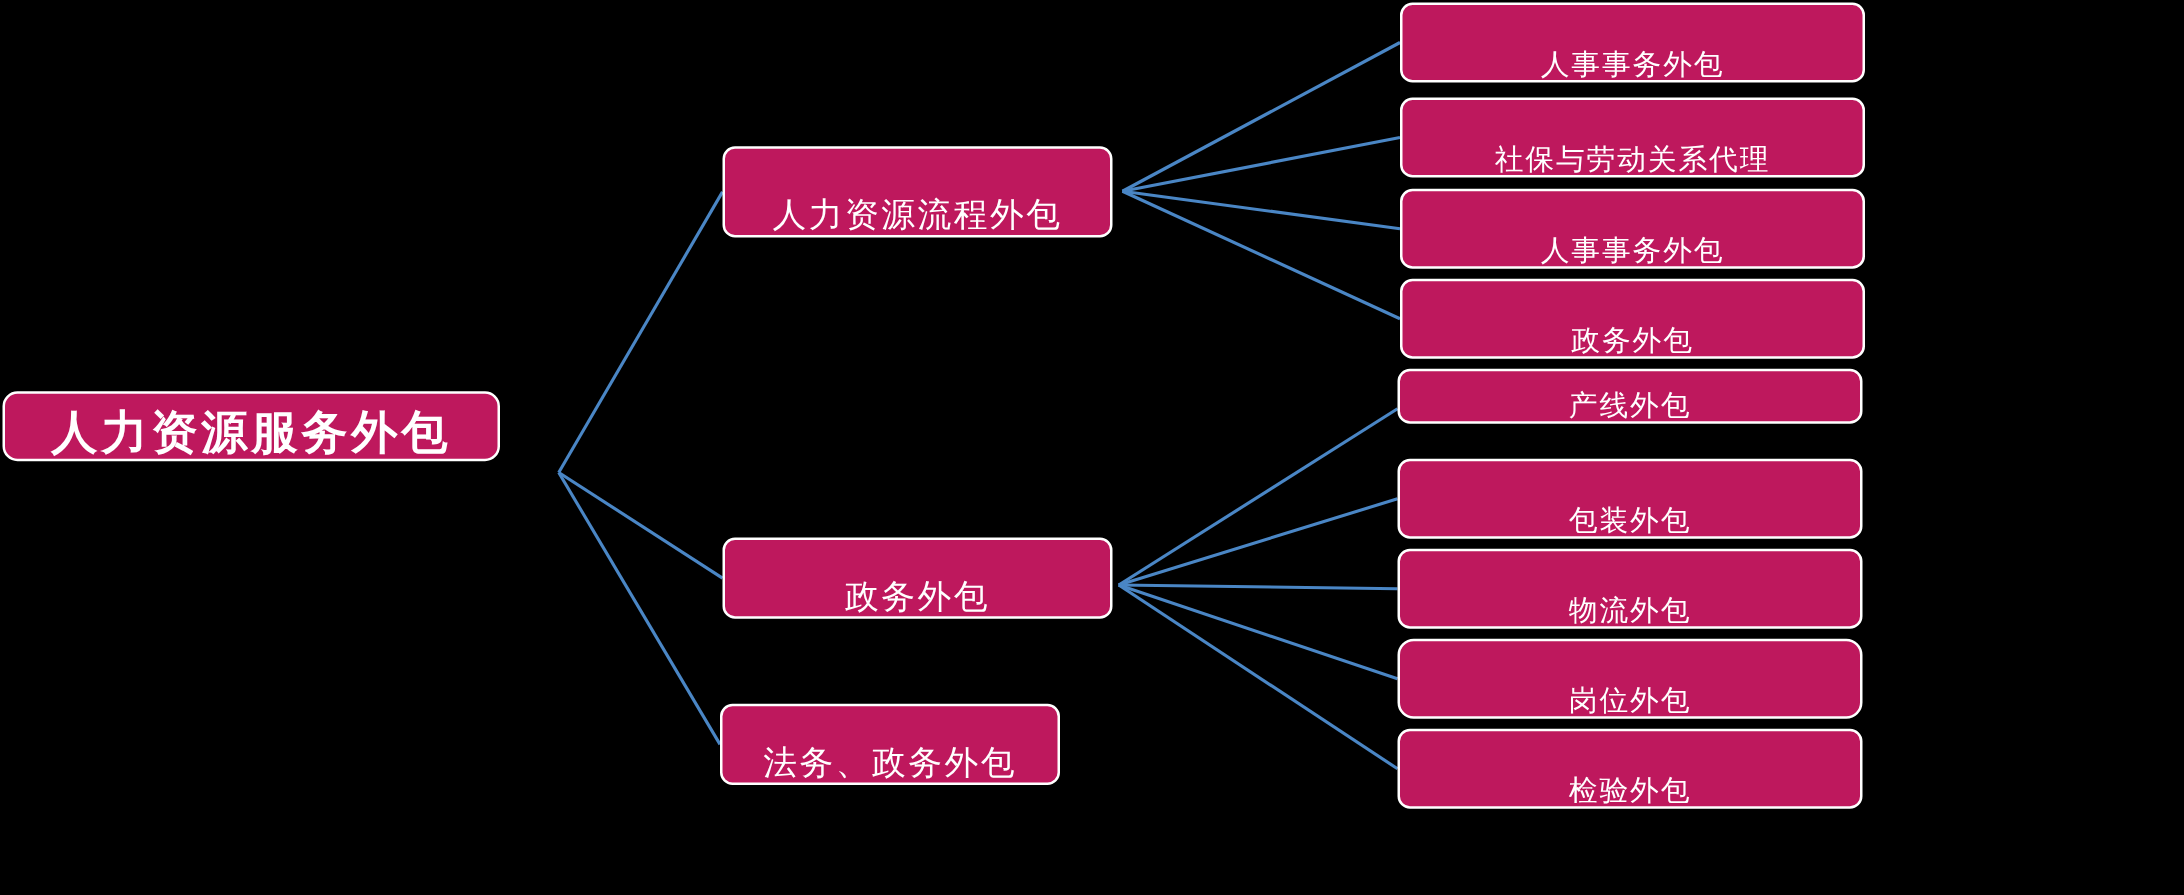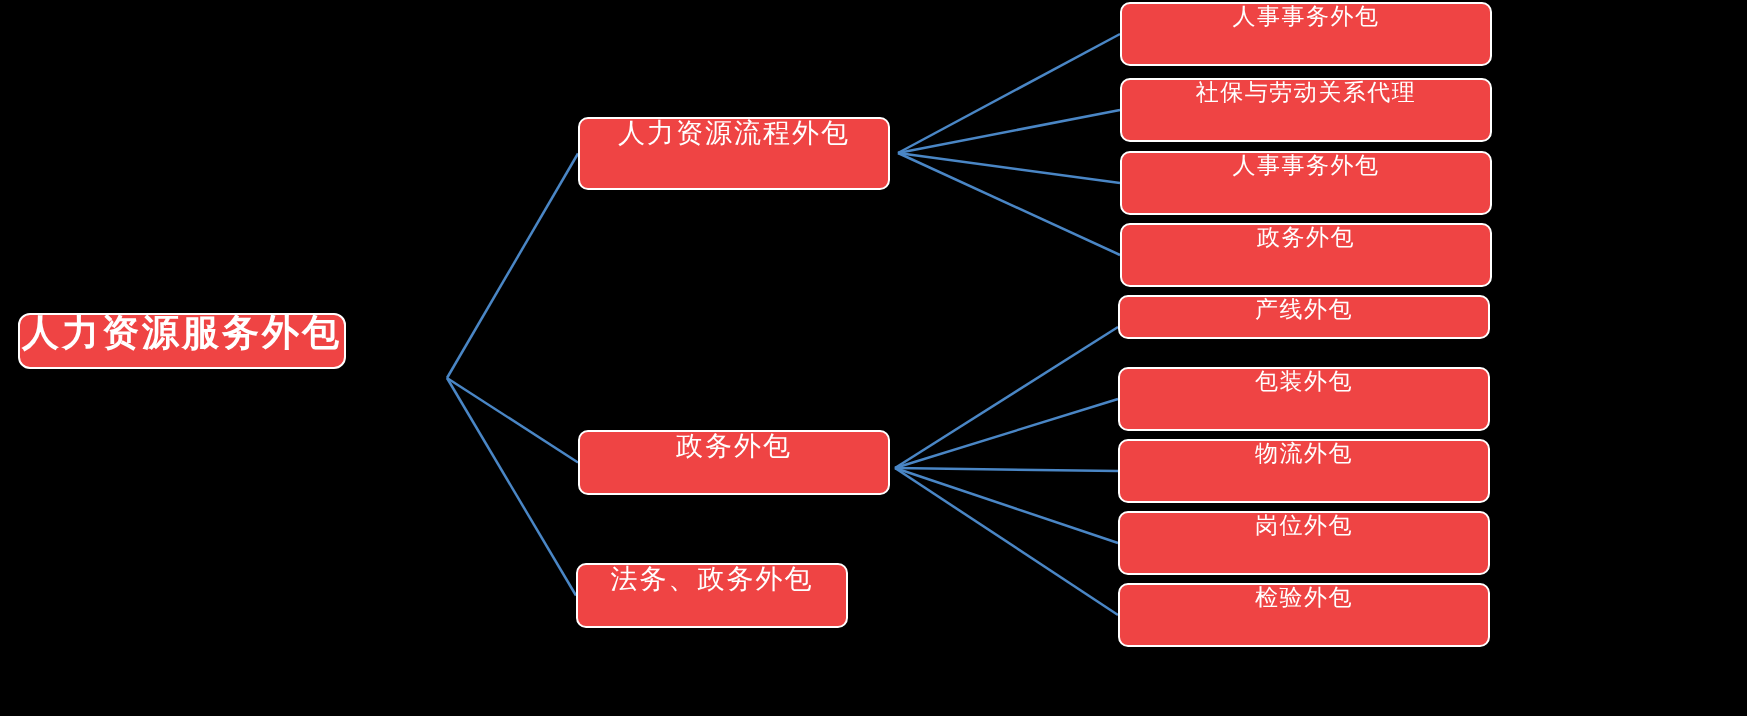--- a/index.html
+++ b/index.html
@@ -19,26 +19,26 @@
     position: absolute;
     left: 0;
     top: 0;
     width: 1747px;
     height: 716px;
     pointer-events: none;
   }
   .node {
     position: absolute;
     box-sizing: border-box;
-    background: #ef4444;
+    background: #be185d;
     border: 2px solid #ffffff;
     border-radius: 10px;
     color: #ffffff;
     display: flex;
-    align-items: flex-start;
+    align-items: flex-end;
     justify-content: center;
     text-align: center;
     line-height: 1.1;
     white-space: nowrap;
     letter-spacing: 1px;
     font-weight: normal;
     z-index: 2;
   }
   .node.root {
     font-size: 37px;
@@ -67,21 +67,21 @@
       <line x1="898" y1="153" x2="1120" y2="255" stroke="#4a86c5" stroke-width="2.5"></line>
       <line x1="447" y1="378" x2="578" y2="462.5" stroke="#4a86c5" stroke-width="2.5"></line>
       <line x1="895" y1="468" x2="1118" y2="327" stroke="#4a86c5" stroke-width="2.5"></line>
       <line x1="895" y1="468" x2="1118" y2="399" stroke="#4a86c5" stroke-width="2.5"></line>
       <line x1="895" y1="468" x2="1118" y2="471" stroke="#4a86c5" stroke-width="2.5"></line>
       <line x1="895" y1="468" x2="1118" y2="543" stroke="#4a86c5" stroke-width="2.5"></line>
       <line x1="895" y1="468" x2="1118" y2="615" stroke="#4a86c5" stroke-width="2.5"></line>
       <line x1="447" y1="378" x2="576" y2="595.5" stroke="#4a86c5" stroke-width="2.5"></line>
     </svg>
   <div id="nodes">
-      <div class="node root" style="left: 18px; top: 313px; width: 328px; height: 56px; font-family: Liberation Mono, monospace;">
+      <div class="node root" style="left: 2px; top: 313px; width: 398px; height: 56px;">
         <span>人力资源服务外包</span>
       </div>
       <div class="node level2" style="left: 578px; top: 117px; width: 312px; height: 73px;">
         <span>人力资源流程外包</span>
       </div>
       <div class="node leaf" style="left: 1120px; top: 2px; width: 372px; height: 64px;">
         <span>人事事务外包</span>
       </div>
       <div class="node leaf" style="left: 1120px; top: 78px; width: 372px; height: 64px;">
         <span>社保与劳动关系代理</span>
@@ -97,21 +97,21 @@
       </div>
       <div class="node leaf" style="left: 1118px; top: 295px; width: 372px; height: 44px;">
         <span>产线外包</span>
       </div>
       <div class="node leaf" style="left: 1118px; top: 367px; width: 372px; height: 64px;">
         <span>包装外包</span>
       </div>
       <div class="node leaf" style="left: 1118px; top: 439px; width: 372px; height: 64px;">
         <span>物流外包</span>
       </div>
-      <div class="node leaf" style="left: 1118px; top: 511px; width: 372px; height: 64px;">
+      <div class="node leaf" style="left: 1118px; top: 511px; width: 372px; height: 64px; border-radius: 13px;">
         <span>岗位外包</span>
       </div>
       <div class="node leaf" style="left: 1118px; top: 583px; width: 372px; height: 64px;">
         <span>检验外包</span>
       </div>
       <div class="node level2" style="left: 576px; top: 563px; width: 272px; height: 65px;">
         <span>法务、政务外包</span>
       </div>
     </div>
 </div>

